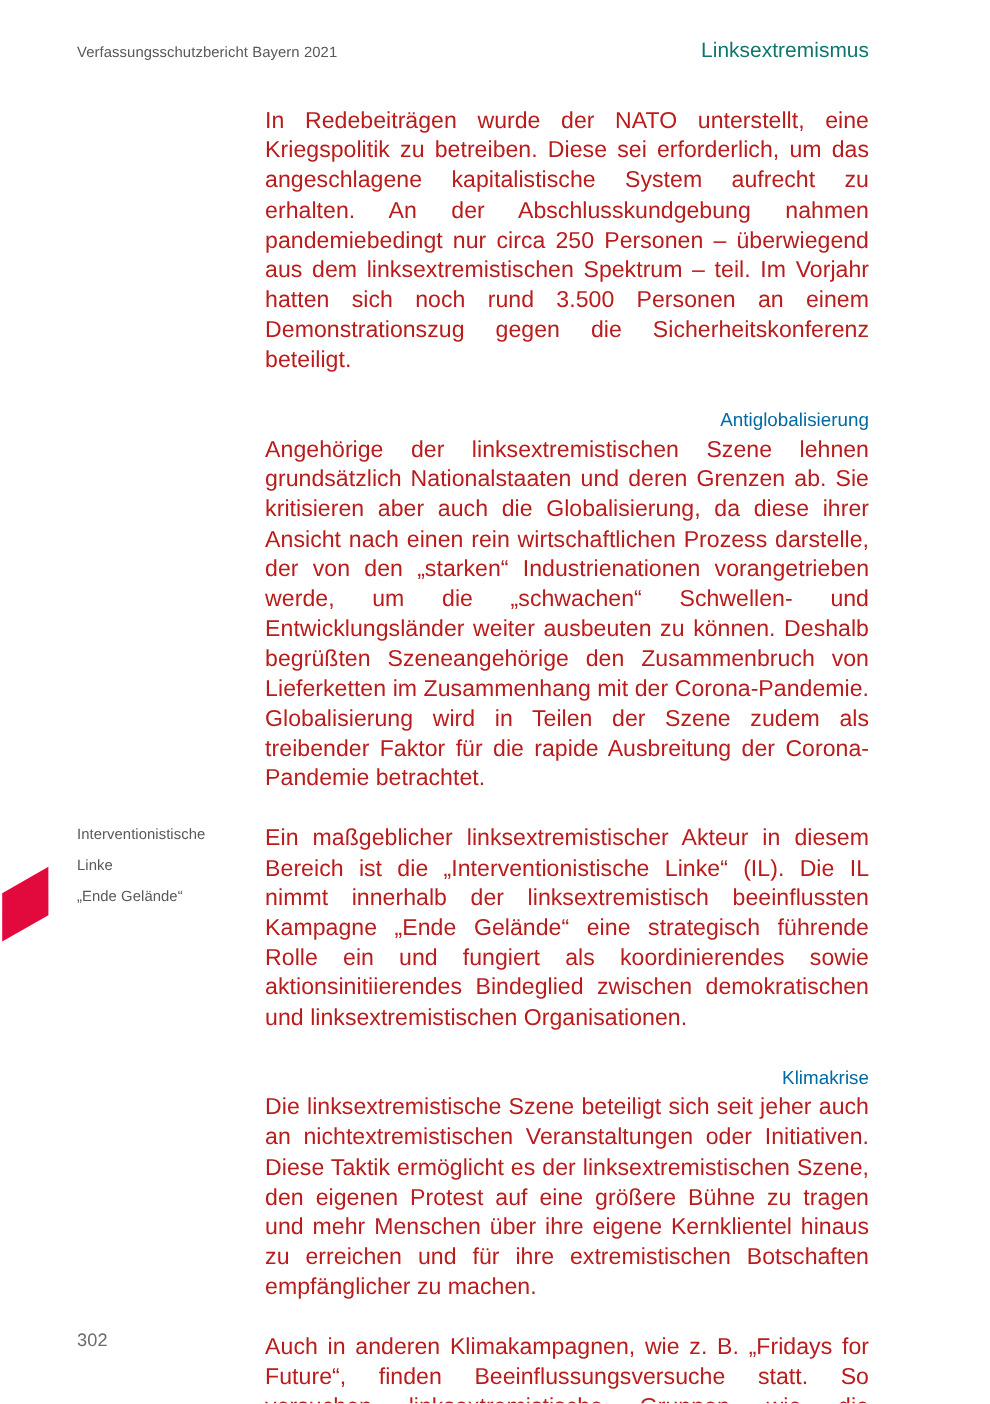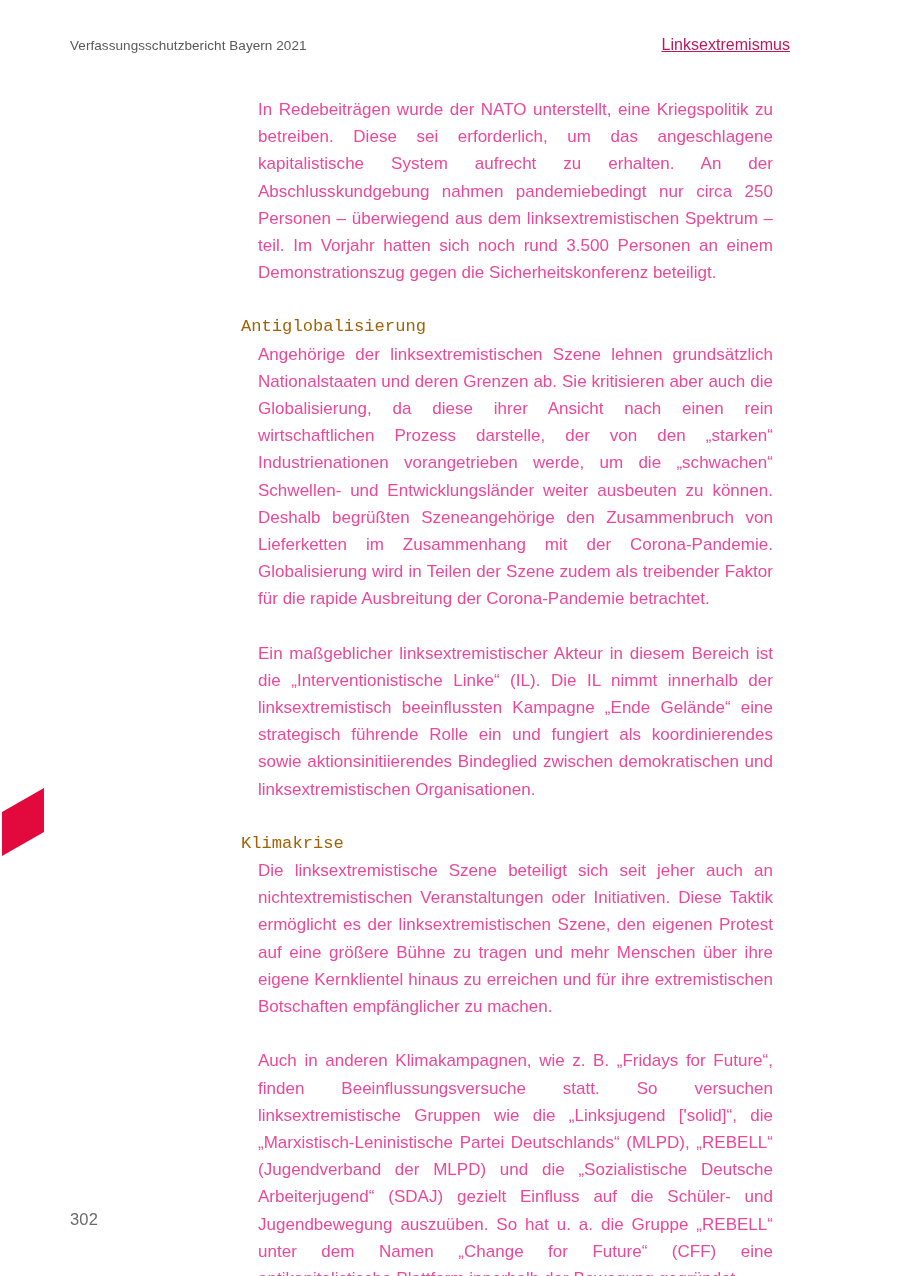--- a/index.html
+++ b/index.html
@@ -33,25 +33,24 @@
   }
 
   .running-head-left {
     font-size: 13.5px;
     letter-spacing: 0.005em;
     color: #58585a;
     white-space: nowrap;
   }
 
   .running-head-right {
-    font-size: 16px;
-    color: #be185d;
+    font-size: 19px;
+    color: #0f766e;
     white-space: nowrap;
     letter-spacing: 0.002em;
-    text-decoration: underline;
   }
 
   
   .margin-col {
     position: absolute;
     top: 745px;
     left: 70px;
     width: 150px;
   }
 
@@ -77,39 +76,38 @@
 
   
   .body-col {
     position: absolute;
     top: 96px;
     left: 241px;
     width: 549px;
   }
 
   .para {
-    font-size: 17px;
+    font-size: 21px;
     line-height: 27.2px;
     text-align: justify;
     text-justify: inter-word;
-    margin: 17px;
-    color: #ec4899;
+    margin: 0;
+    color: #b91c1c;
     letter-spacing: 0.001em;
     hyphens: manual;
   }
 
   .section-head {
     font-size: 17.1px;
     line-height: 27.2px;
-    color: #a16207;
+    color: #0369a1;
     margin: 0;
     font-weight: normal;
-    text-align: left;
+    text-align: right;
     letter-spacing: 0.001em;
-    font-family: Liberation Mono, monospace;
   }
 
   .block {
     margin-top: 27px;
   }
 
   .block.first {
     margin-top: 0;
   }
 
@@ -137,20 +135,27 @@
     <span class="running-head-left">Verfassungsschutzbericht Bayern 2021</span>
     <span class="running-head-right">Linksextremismus</span>
   </div>
 
   <div class="marker">
     <svg width="46" height="72" viewBox="0 0 46 72" xmlns="http://www.w3.org/2000/svg">
       <polygon points="44,2 44,46 2,70 2,26" fill="#e2093c"></polygon>
     </svg>
   </div>
 
+  <div class="margin-col">
+    <div class="margin-note">
+      <div>Interventionistische</div>
+      <div>Linke</div>
+      <div>„Ende Gelände“</div>
+    </div>
+  </div>
 
   <div class="body-col">
 
     <div class="block first">
       <p class="para">In Redebeiträgen wurde der NATO unterstellt, eine Kriegspolitik zu betreiben. Diese sei erforderlich, um das angeschlagene kapitalistische System aufrecht zu erhalten. An der Abschlusskundgebung nahmen pandemiebedingt nur circa 250 Personen – überwiegend aus dem linksextremistischen Spektrum – teil. Im Vorjahr hatten sich noch rund 3.500 Personen an einem Demonstrationszug gegen die Sicherheitskonferenz beteiligt.</p>
     </div>
 
     <div class="block">
       <h2 class="section-head">Antiglobalisierung</h2>
       <p class="para">Angehörige der linksextremistischen Szene lehnen grundsätzlich Nationalstaaten und deren Grenzen ab. Sie kritisieren aber auch die Globalisierung, da diese ihrer Ansicht nach einen rein wirtschaftlichen Prozess darstelle, der von den „starken“ Industrienationen vorangetrieben werde, um die „schwachen“ Schwellen- und Entwicklungsländer weiter ausbeuten zu können. Deshalb begrüßten Szeneangehörige den Zusammenbruch von Lieferketten im Zusammenhang mit der Corona-Pandemie. Globalisierung wird in Teilen der Szene zudem als treibender Faktor für die rapide Ausbreitung der Corona-Pandemie betrachtet.</p>

